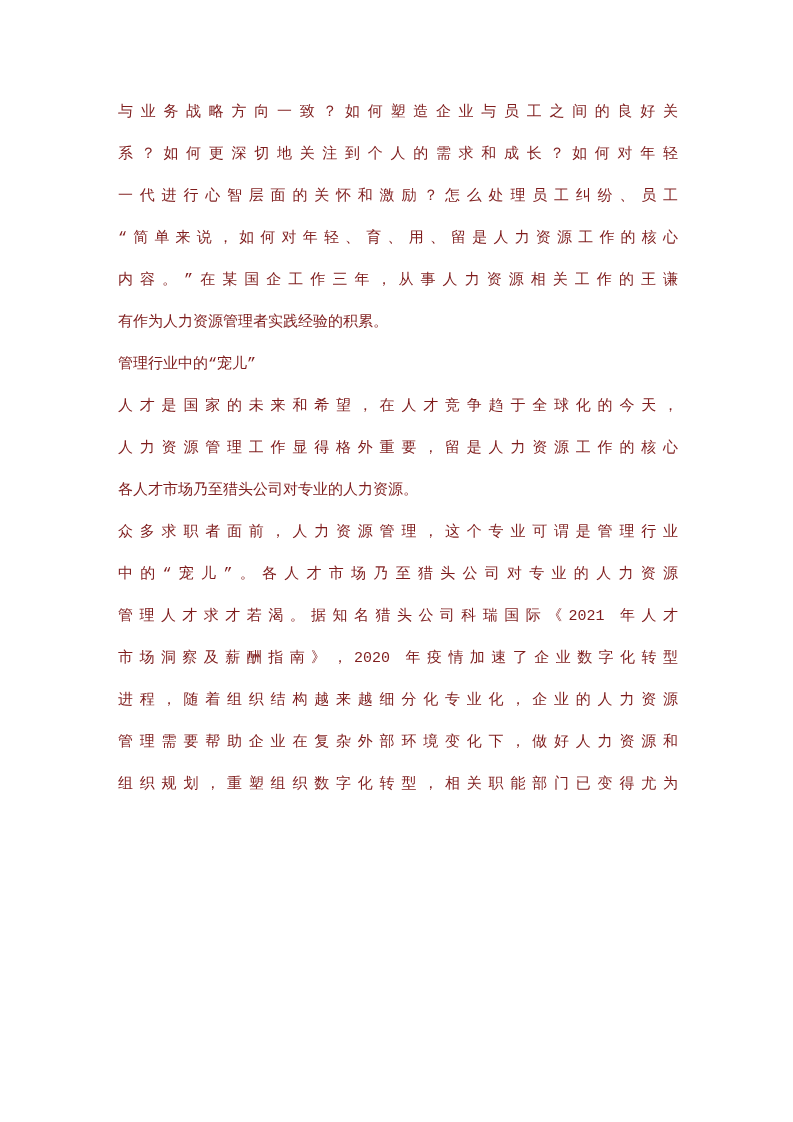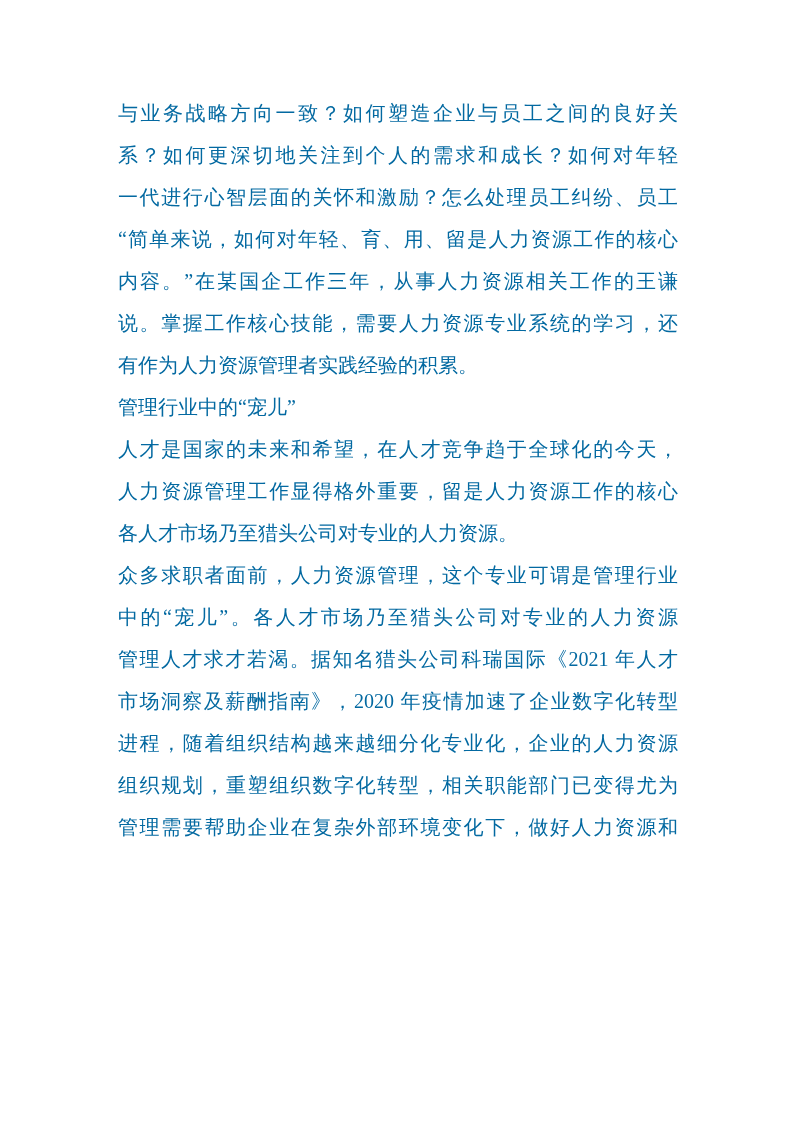--- a/index.html
+++ b/index.html
@@ -14,50 +14,49 @@
     background: #ffffff;
     overflow: hidden;
   }
   .text-block {
     position: absolute;
     left: 118px;
     top: 92px;
     width: 560px;
   }
   .doc-line {
-    font-family: Liberation Serif, serif;
-    font-size: 20px;
+    font-family: Liberation Mono, monospace;
+    font-size: 15px;
     line-height: 42px;
     height: 42px;
-    color: #0369a1;
+    color: #7f1d1d;
     text-align: justify;
     text-align-last: justify;
     overflow: hidden;
   }
   .doc-line.para-end {
     text-align-last: left;
   }
 </style>
 </head>
 <body>
 
 <div class="page">
   <div class="text-block">
     <div class="doc-line">与业务战略方向一致？如何塑造企业与员工之间的良好关</div>
     <div class="doc-line">系？如何更深切地关注到个人的需求和成长？如何对年轻</div>
     <div class="doc-line">一代进行心智层面的关怀和激励？怎么处理员工纠纷、员工</div>
     <div class="doc-line">“简单来说，如何对年轻、育、用、留是人力资源工作的核心</div>
     <div class="doc-line">内容。”在某国企工作三年，从事人力资源相关工作的王谦</div>
-    <div class="doc-line">说。掌握工作核心技能，需要人力资源专业系统的学习，还</div>
     <div class="doc-line para-end">有作为人力资源管理者实践经验的积累。</div>
     <div class="doc-line para-end">管理行业中的“宠儿”</div>
     <div class="doc-line">人才是国家的未来和希望，在人才竞争趋于全球化的今天，</div>
     <div class="doc-line">人力资源管理工作显得格外重要，留是人力资源工作的核心</div>
     <div class="doc-line para-end">各人才市场乃至猎头公司对专业的人力资源。</div>
     <div class="doc-line">众多求职者面前，人力资源管理，这个专业可谓是管理行业</div>
     <div class="doc-line">中的“宠儿”。各人才市场乃至猎头公司对专业的人力资源</div>
     <div class="doc-line">管理人才求才若渴。据知名猎头公司科瑞国际《2021 年人才</div>
     <div class="doc-line">市场洞察及薪酬指南》，2020 年疫情加速了企业数字化转型</div>
     <div class="doc-line">进程，随着组织结构越来越细分化专业化，企业的人力资源</div>
+    <div class="doc-line">管理需要帮助企业在复杂外部环境变化下，做好人力资源和</div>
     <div class="doc-line">组织规划，重塑组织数字化转型，相关职能部门已变得尤为</div>
-    <div class="doc-line">管理需要帮助企业在复杂外部环境变化下，做好人力资源和</div>
   </div>
 </div>
 
 </body></html>

